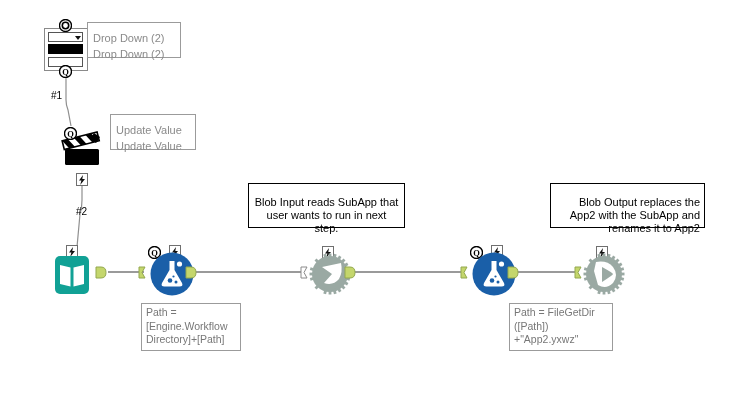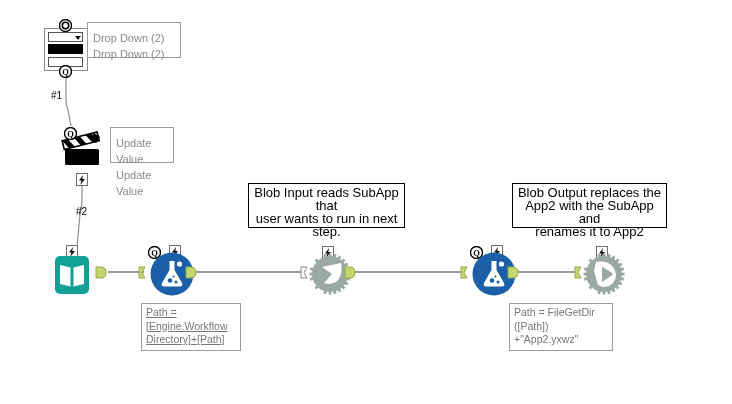--- a/index.html
+++ b/index.html
@@ -12,24 +12,24 @@
   }
   #canvas{position:absolute;left:0;top:0;width:732px;height:404px;}
   .abs{position:absolute;}
 
   
   .note{
     box-sizing:border-box;
     background:#ffffff;
     border:1px solid #000000;
     color:#000000;
-    font-size:13px;
+    font-size:11px;
     line-height:13px;
     text-align:center;
-    padding:2px 4px;
+    padding:12px 4px;
     white-space:pre-line;
   }
   .label-box{
     box-sizing:border-box;
     background:#ffffff;
     border:1px solid #9b9b9b;
     color:#777777;
     font-size:10.5px;
     line-height:13.5px;
     text-align:left;
@@ -127,21 +127,21 @@
 
       <rect x="4" y="23" width="34" height="16" rx="1.5" fill="#000000"></rect>
     </svg>
   </div>
   <div class="abs" style="left:64px;top:126px;">
     <svg width="13" height="13" viewBox="0 0 13 13">
       <circle cx="6.5" cy="6.5" r="6" fill="#ffffff" stroke="#000000" stroke-width="1.4"></circle>
       <text x="6.5" y="9.6" font-size="8.5" font-family="Liberation Serif, serif" font-weight="bold" text-anchor="middle" fill="#000000">Q</text>
     </svg>
   </div>
-  <div class="abs tool-name" style="left:110px;top:127px;width:64px;height:36px;">Update Value
+  <div class="abs tool-name" style="left:110px;top:114px;width:86px;height:36px;">Update Value
 Update Value</div>
 
   <div class="abs badge-bolt" style="left:76px;top:173px;">
     <svg width="8" height="10" viewBox="0 0 8 10">
       <polygon points="5,0 1,5.5 3.4,5.5 2.2,10 7,4 4.3,4" fill="#111111"></polygon>
     </svg>
   </div>
 
   <div class="abs wire-label" style="left:76px;top:206px;">#2</div>
 
@@ -190,21 +190,21 @@
       <circle cx="26" cy="30" r="1.5" fill="#1a5fa8"></circle>
       <circle cx="23.5" cy="24.5" r="1.1" fill="#1a5fa8"></circle>
       <circle cx="29.5" cy="12" r="2.6" fill="#ffffff"></circle>
     </svg>
   </div>
   <div class="abs" style="left:185px;top:265px;">
     <svg width="12" height="13" viewBox="0 0 12 13">
       <path d="M1,1 L6,1 Q11,1 11,6.5 Q11,12 6,12 L1,12 Z" fill="#c4d66c" stroke="#93a84f" stroke-width="1"></path>
     </svg>
   </div>
-  <div class="abs label-box" style="left:141px;top:303px;width:100px;height:48px;text-decoration:underline;">Path =
+  <div class="abs label-box" style="left:141px;top:303px;width:100px;height:48px;">Path =
 [Engine.Workflow
 Directory]+[Path]</div>
 
   <div class="abs badge-bolt" style="left:322px;top:246px;">
     <svg width="8" height="10" viewBox="0 0 8 10">
       <polygon points="5,0 1,5.5 3.4,5.5 2.2,10 7,4 4.3,4" fill="#111111"></polygon>
     </svg>
   </div>
   <div class="abs" style="left:300px;top:265px;">
     <svg width="12" height="13" viewBox="0 0 12 13">
@@ -321,17 +321,17 @@
       </g>
       <path d="M14,10 Q25,8 31,15 Q37,23 31,31 Q24,38 16,33 L12,19 Z" fill="#ffffff"></path>
       <path d="M20,15 Q31,21 31,22 Q31,23 20,30 Z" fill="#9aa9a3"></path>
     </svg>
   </div>
 
   <div class="abs note" style="left:248px;top:183px;width:157px;height:45px;">Blob Input reads SubApp that
 user wants to run in next
 step.</div>
 
-  <div class="abs note" style="left:512px;top:183px;width:155px;height:45px;">Blob Output replaces the
+  <div class="abs note" style="left:550px;top:183px;width:155px;height:45px;text-align:right;">Blob Output replaces the
 App2 with the SubApp and
 renames it to App2</div>
 
 </div>
 
 </body></html>

